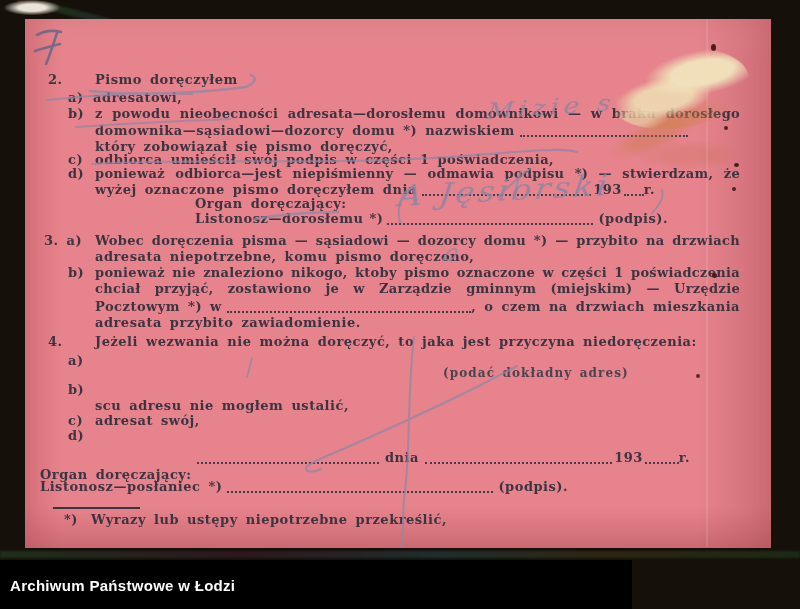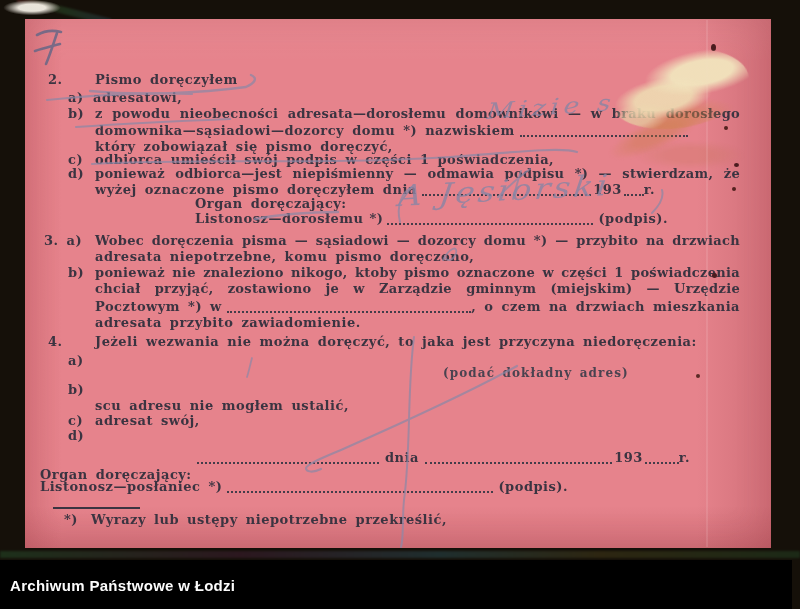--- a/index.html
+++ b/index.html
@@ -65,21 +65,21 @@
   .sheen-bottom{
     position:absolute;left:0;top:551px;width:800px;height:7px;opacity:.35;z-index:0;
     background:linear-gradient(90deg, rgba(70,200,110,.5), rgba(210,80,190,.35) 30%, rgba(80,190,220,.5) 55%, rgba(220,200,80,.35) 75%, rgba(70,200,110,.4));
     filter:blur(1px);
   }
   .sheen-top{
     position:absolute;left:16px;top:7px;width:96px;height:7px;opacity:.3;z-index:0;
     background:linear-gradient(90deg, rgba(220,80,80,.6), rgba(90,220,120,.5), rgba(90,160,230,.5));
     transform:rotate(14deg);filter:blur(1px);
   }
-  .footer-bar{position:absolute;left:0;top:560px;width:792px;height:49px;background:#000;z-index:6;}
+  .footer-bar{position:absolute;left:0;top:560px;width:632px;height:49px;background:#000;z-index:6;}
   .footer-label{
     position:absolute;left:10px;top:17px;color:#fcfcfc;
     font:700 15px/18px "Liberation Sans", sans-serif;letter-spacing:.3px;
   }
   .pencil-overlay{position:absolute;inset:0;z-index:5;pointer-events:none;}
 </style>
 </head>
 <body>
 
 <div class="stage">

